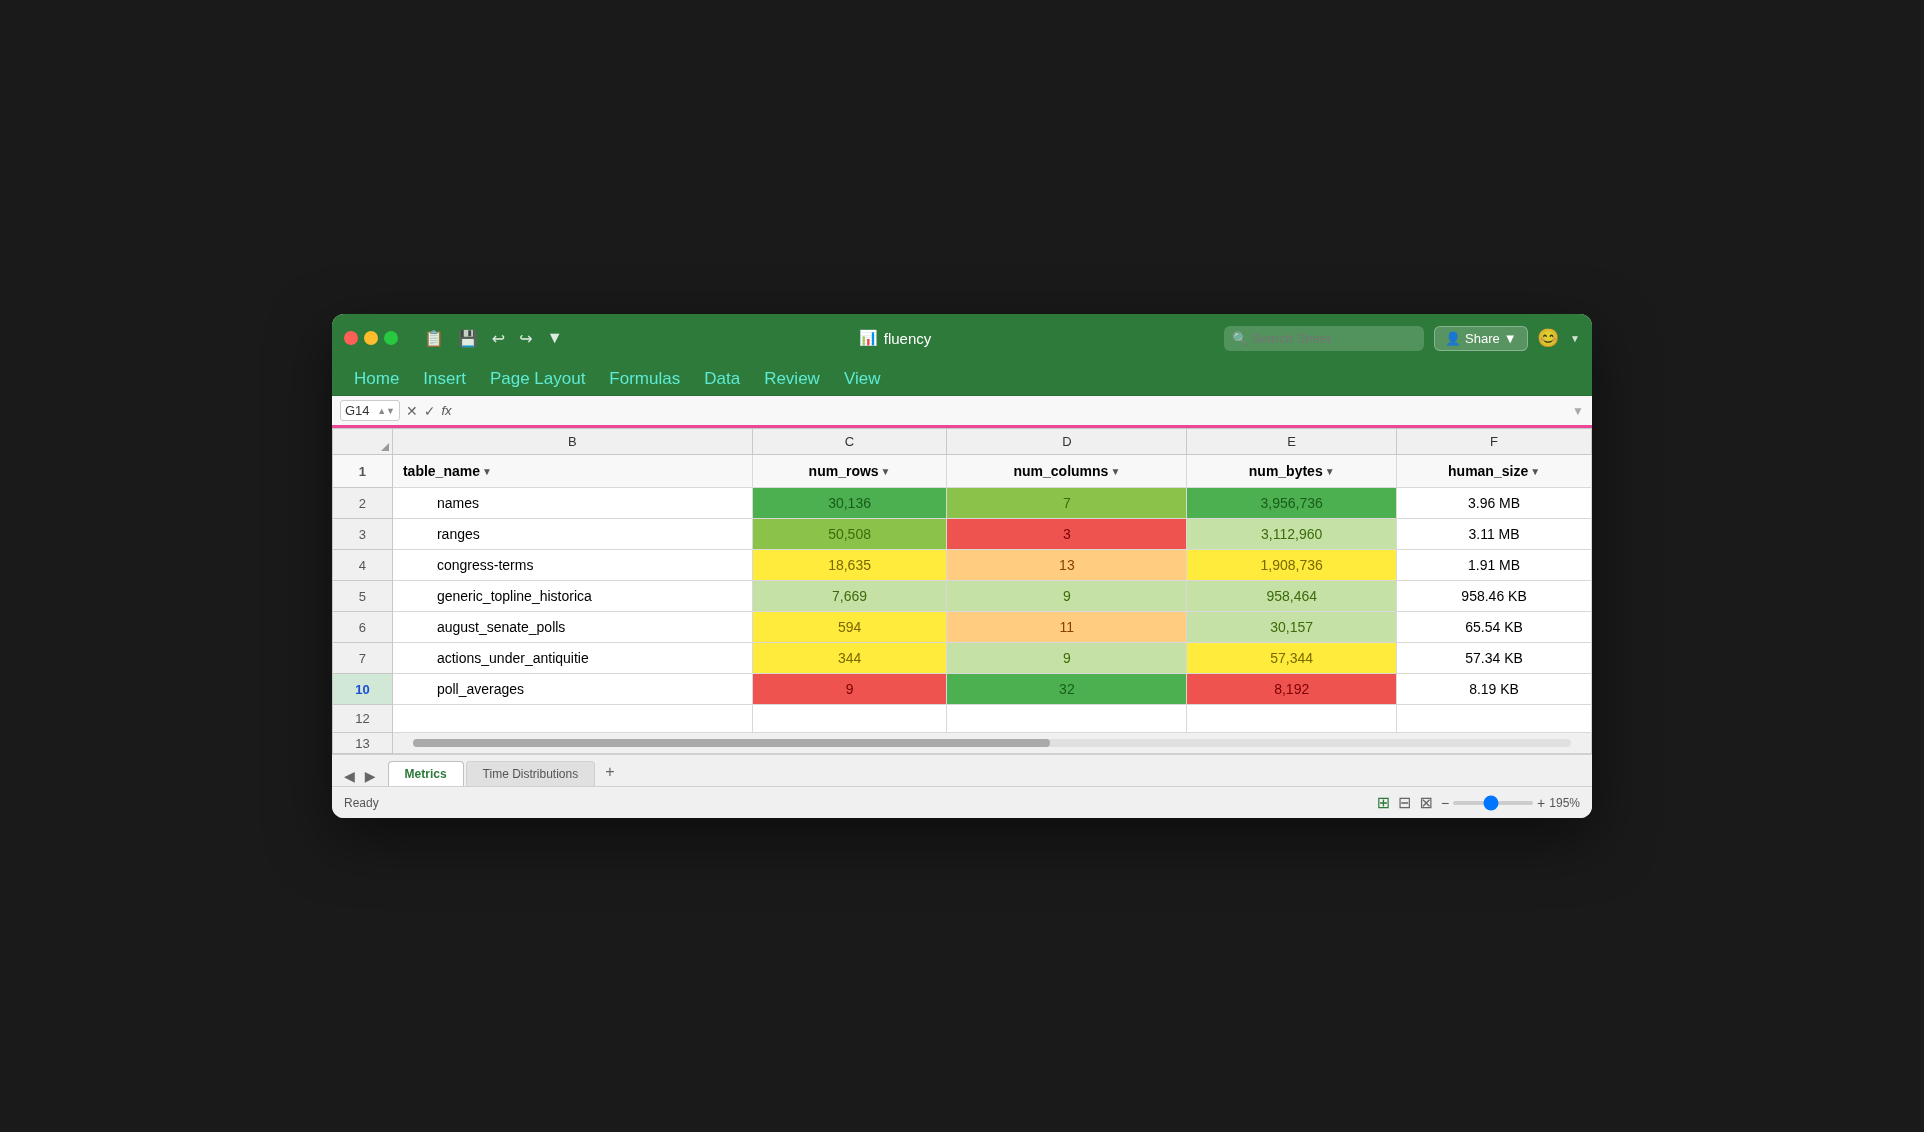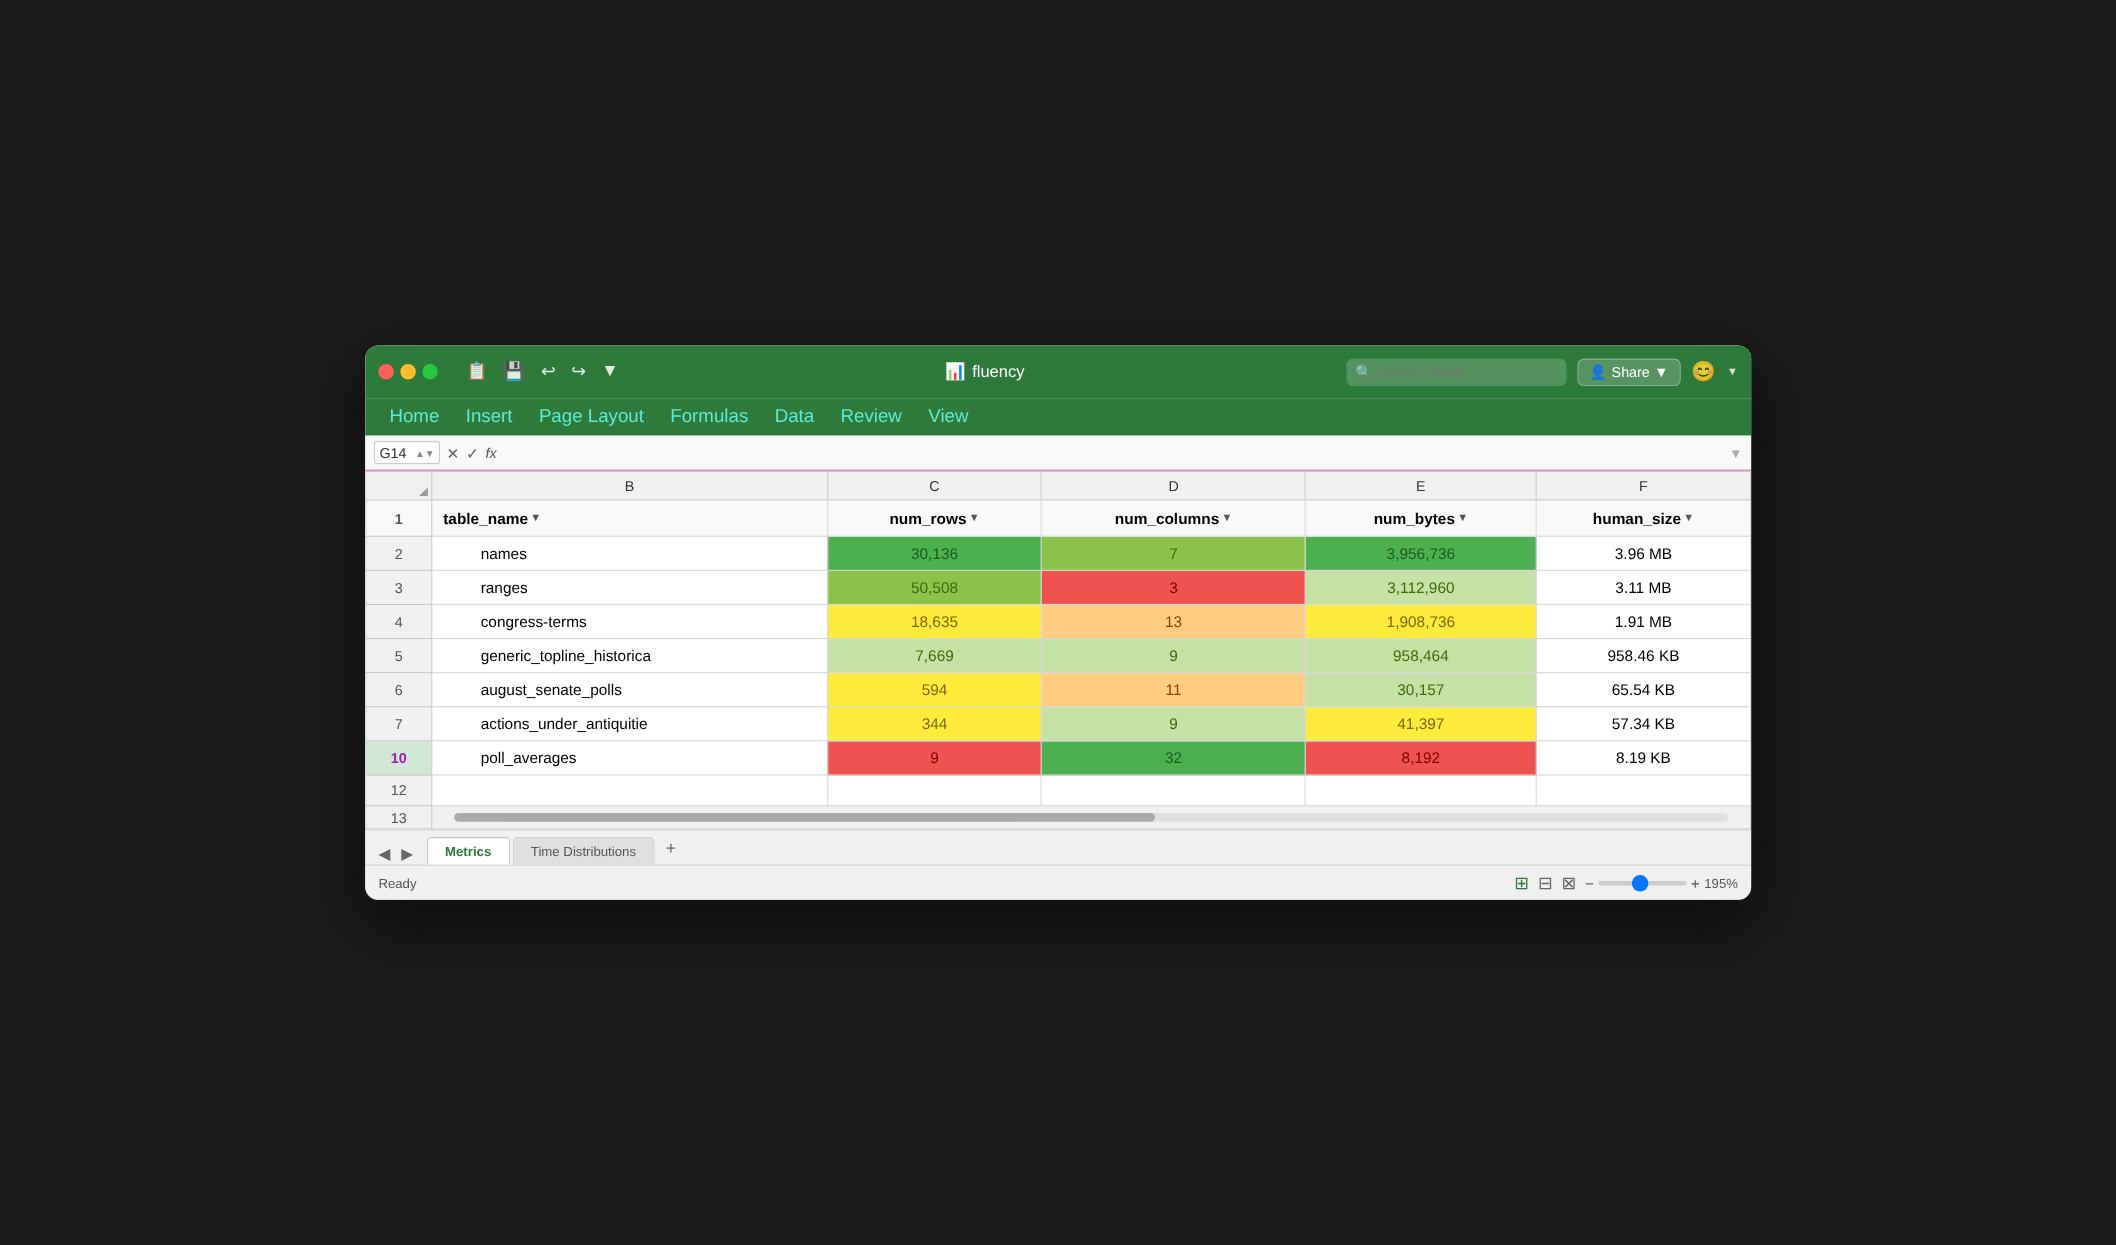--- a/index.html
+++ b/index.html
@@ -121,21 +121,21 @@
       padding: 4px 10px;
       border-radius: 4px;
       cursor: pointer;
     }
     
     .formulabar {
       background: #f8f8f8;
       height: 32px;
       display: flex;
       align-items: center;
-      border-bottom: 1px solid #ec4899;
+      border-bottom: 3px solid #ec4899;
       padding: 0 8px;
       gap: 6px;
     }
     .cell-ref {
       width: 60px;
       font-size: 13px;
       color: #333;
       text-align: center;
       border: 1px solid #ccc;
       border-radius: 3px;
@@ -251,21 +251,21 @@
       bottom: 3px;
       right: 3px;
       width: 0;
       height: 0;
       border-left: 8px solid transparent;
       border-bottom: 8px solid #999;
     }
     
     .row-selected .row-num {
       background: #d0e8d5;
-      color: #a21caf;
+      color: #1d4ed8;
       font-weight: bold;
     }
     
     .statusbar {
       background: #f0f0f0;
       height: 32px;
       display: flex;
       align-items: center;
       padding: 0 12px;
       border-top: 1px solid #d0d0d0;
@@ -519,21 +519,21 @@
           <td class="data-cell text-right heat-yellow">594</td>
           <td class="data-cell text-right heat-orange-light">11</td>
           <td class="data-cell text-right heat-green-light">30,157</td>
           <td class="data-cell text-right">65.54 KB</td>
         </tr>
         <tr id="row-7">
           <td class="row-num">7</td>
           <td class="data-cell text-left">actions_under_antiquitie</td>
           <td class="data-cell text-right heat-yellow">344</td>
           <td class="data-cell text-right heat-green-light">9</td>
-          <td class="data-cell text-right heat-yellow">41,397</td>
+          <td class="data-cell text-right heat-yellow">57,344</td>
           <td class="data-cell text-right">57.34 KB</td>
         </tr>
 
         <tr id="row-10" class="row-selected">
           <td class="row-num">10</td>
           <td class="data-cell text-left">poll_averages</td>
           <td class="data-cell text-right heat-red">9</td>
           <td class="data-cell text-right heat-green-dark">32</td>
           <td class="data-cell text-right heat-red">8,192</td>
           <td class="data-cell text-right">8.19 KB</td>

